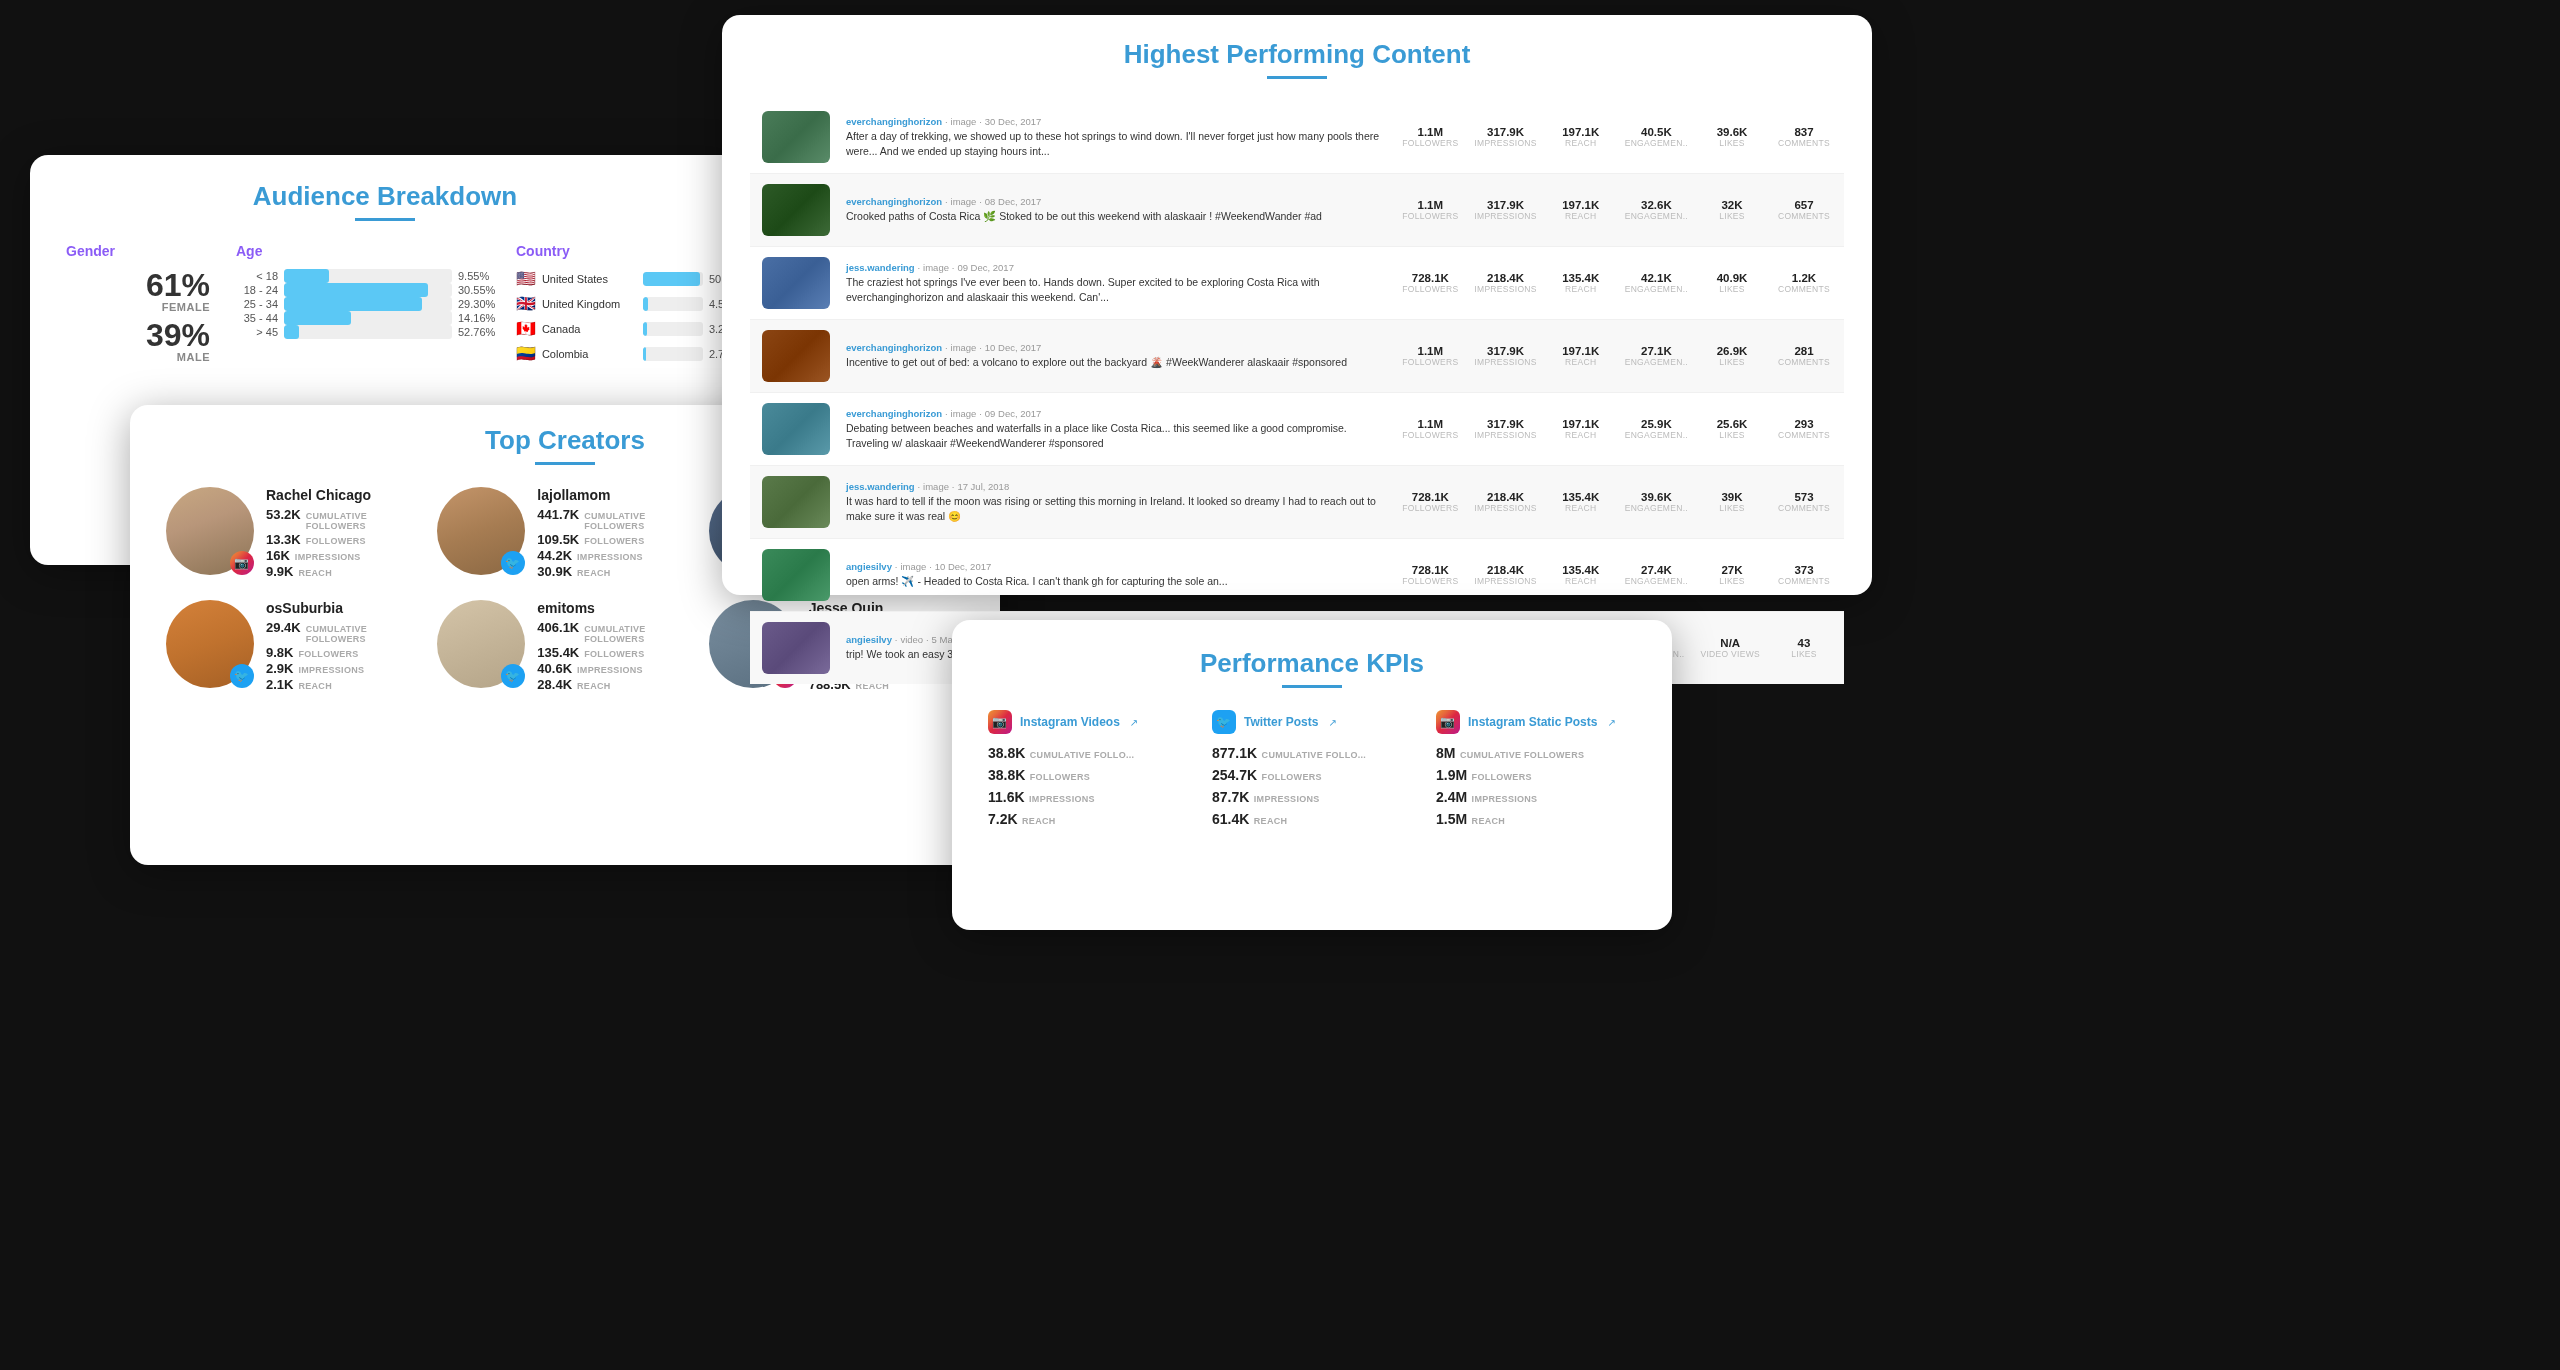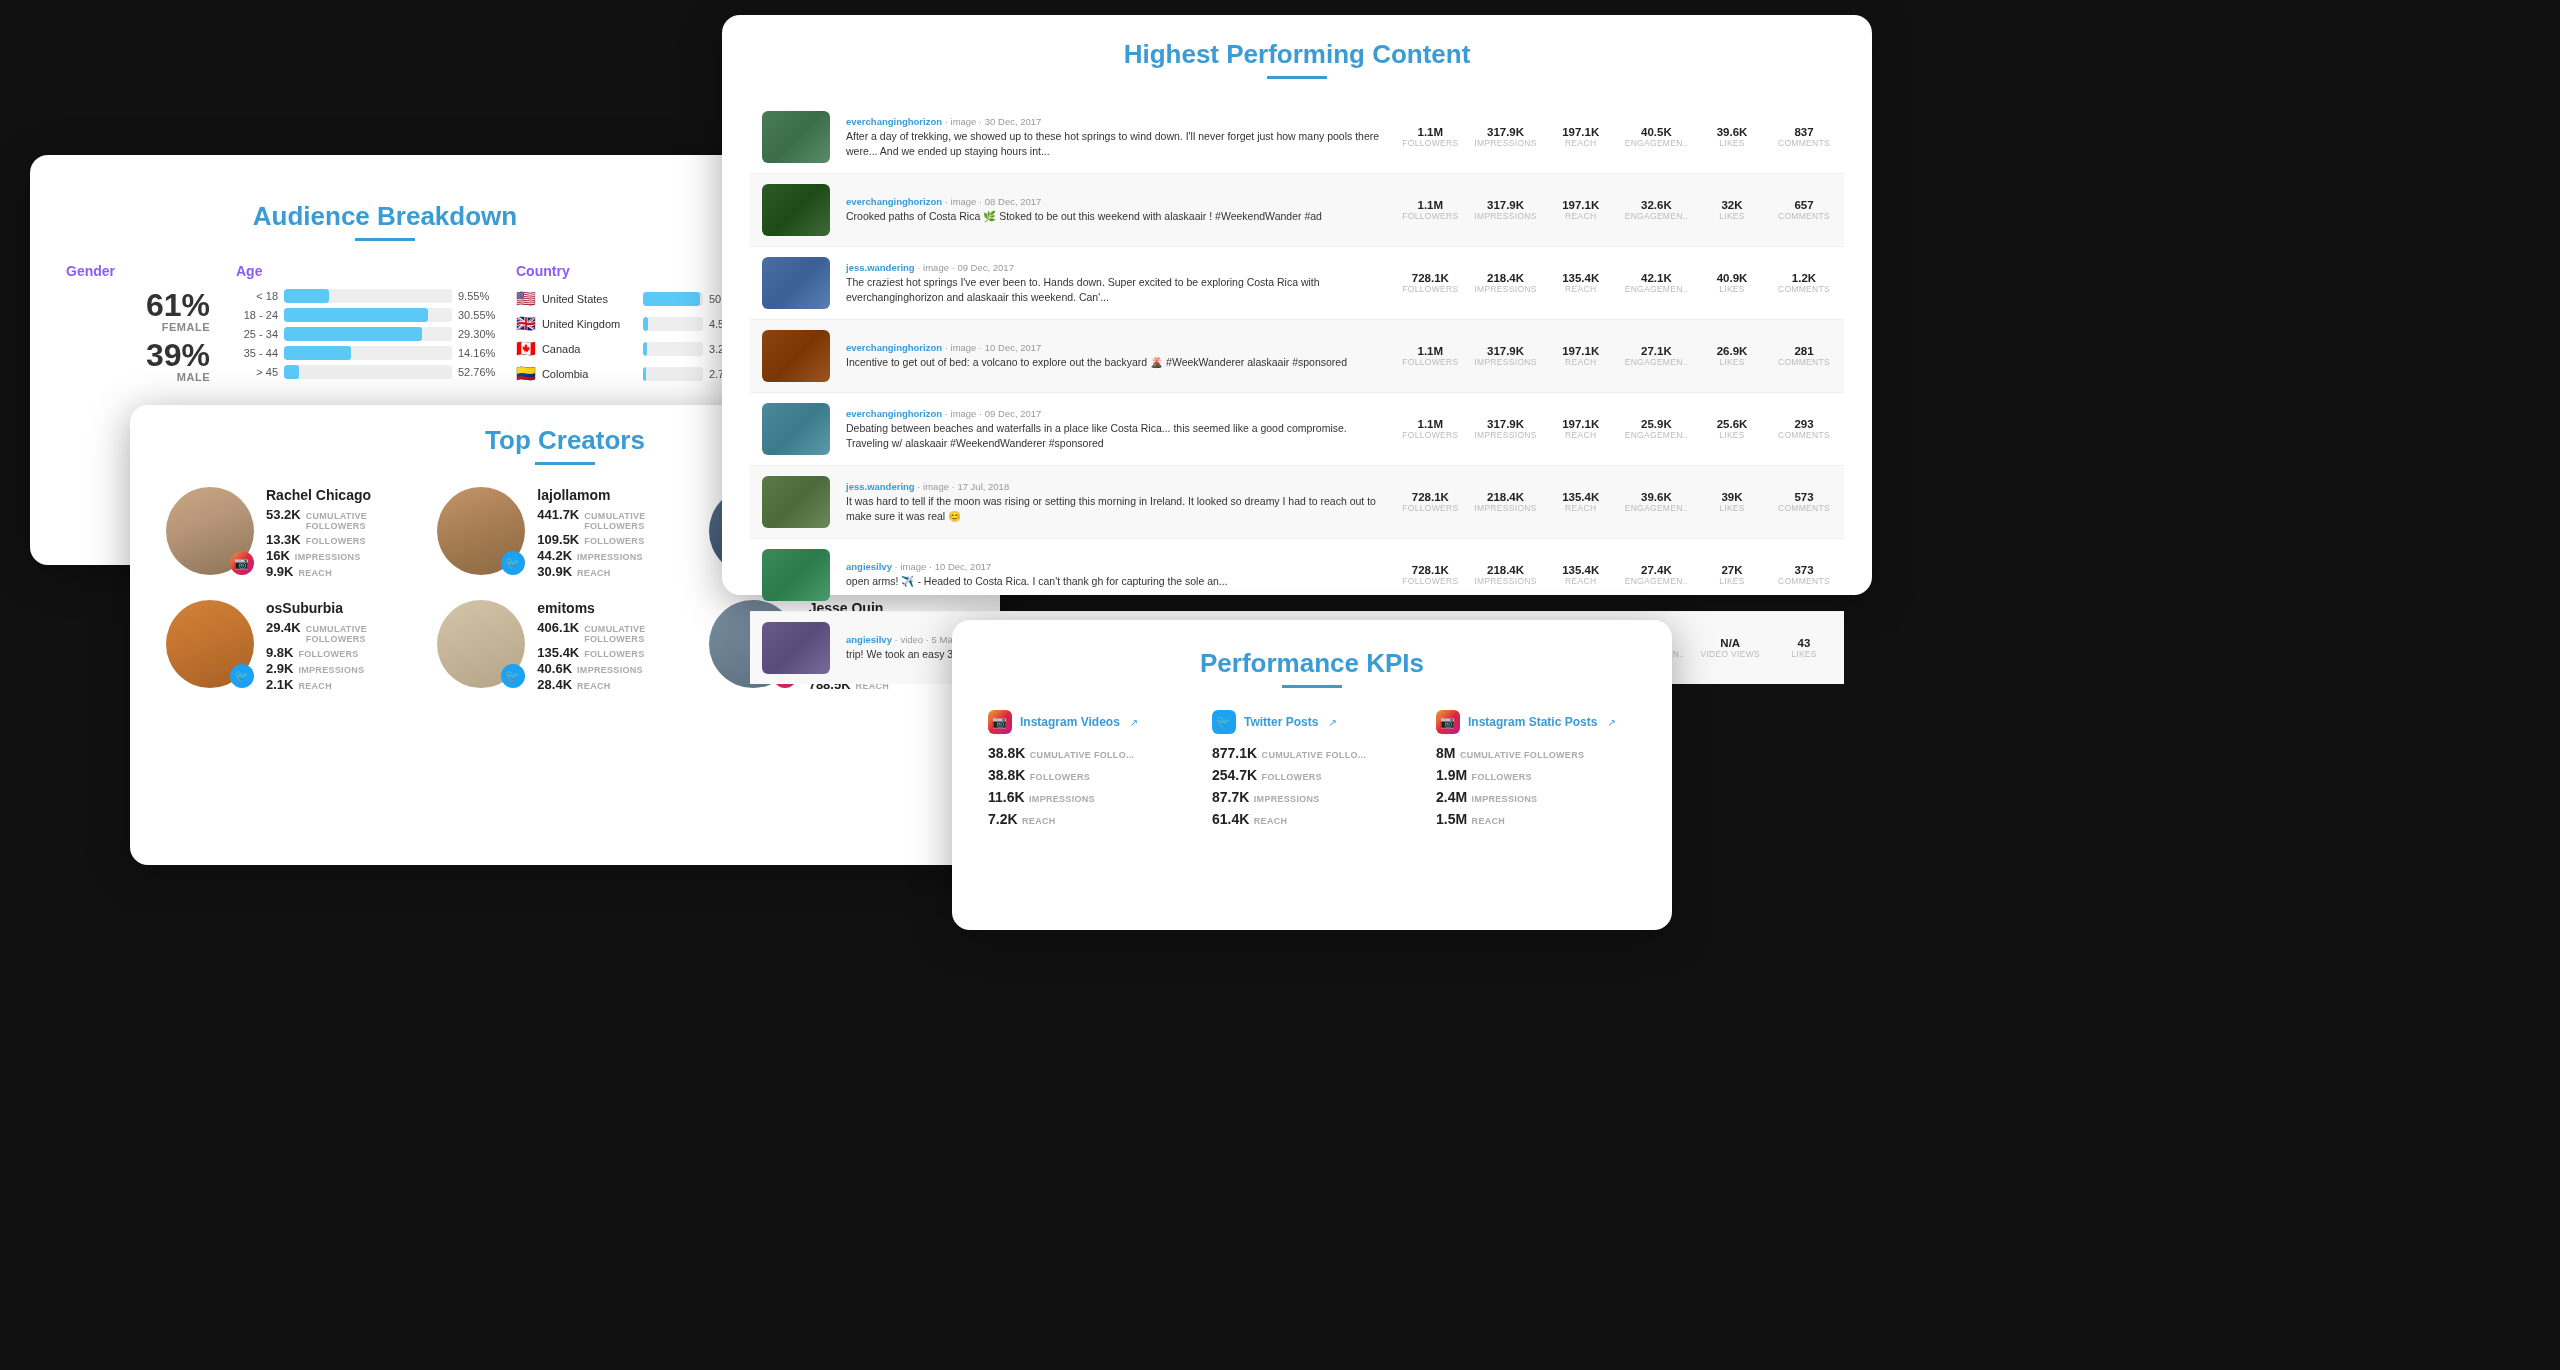--- a/index.html
+++ b/index.html
@@ -18,21 +18,21 @@
       box-shadow: 0 8px 40px rgba(0,0,0,0.35);
       position: absolute;
     }
 
     
     .audience-card {
       left: 30px;
       top: 155px;
       width: 710px;
       height: 410px;
-      padding: 46px 36px;
+      padding: 26px 36px;
     }
 
     .card-title {
       text-align: center;
       font-size: 26px;
       font-weight: 600;
       color: #3a9bd5;
       margin-bottom: 6px;
     }
     .card-title-underline {
@@ -55,21 +55,21 @@
       color: #8b5cf6;
       margin-bottom: 10px;
     }
 
     .gender-section { padding-right: 16px; }
     .gender-row { margin-bottom: 6px; text-align: right; }
     .gender-pct { font-size: 32px; font-weight: 700; color: #333; line-height: 1; }
     .gender-lbl { font-size: 11px; color: #888; font-weight: 600; letter-spacing: 0.5px; }
 
     .age-section { padding: 0 10px; }
-    .age-row { display: flex; align-items: center; margin-bottom: 5px; gap: 6px; }
+    .age-row { display: flex; align-items: center; gap: 6px; }
     .age-label { font-size: 11px; color: #555; width: 42px; text-align: right; flex-shrink: 0; }
     .age-bar-wrap { flex: 1; height: 14px; background: #eee; border-radius: 3px; overflow: hidden; }
     .age-bar { height: 100%; background: #5bc8f5; border-radius: 3px; }
     .age-pct { font-size: 11px; color: #555; width: 38px; }
 
     .country-section { padding-left: 10px; }
     .country-row { display: flex; align-items: center; margin-bottom: 6px; gap: 6px; }
     .country-flag { font-size: 16px; flex-shrink: 0; }
     .country-name { font-size: 11px; color: #333; width: 95px; flex-shrink: 0; }
     .country-bar-wrap { width: 60px; height: 14px; background: #eee; border-radius: 3px; overflow: hidden; }

